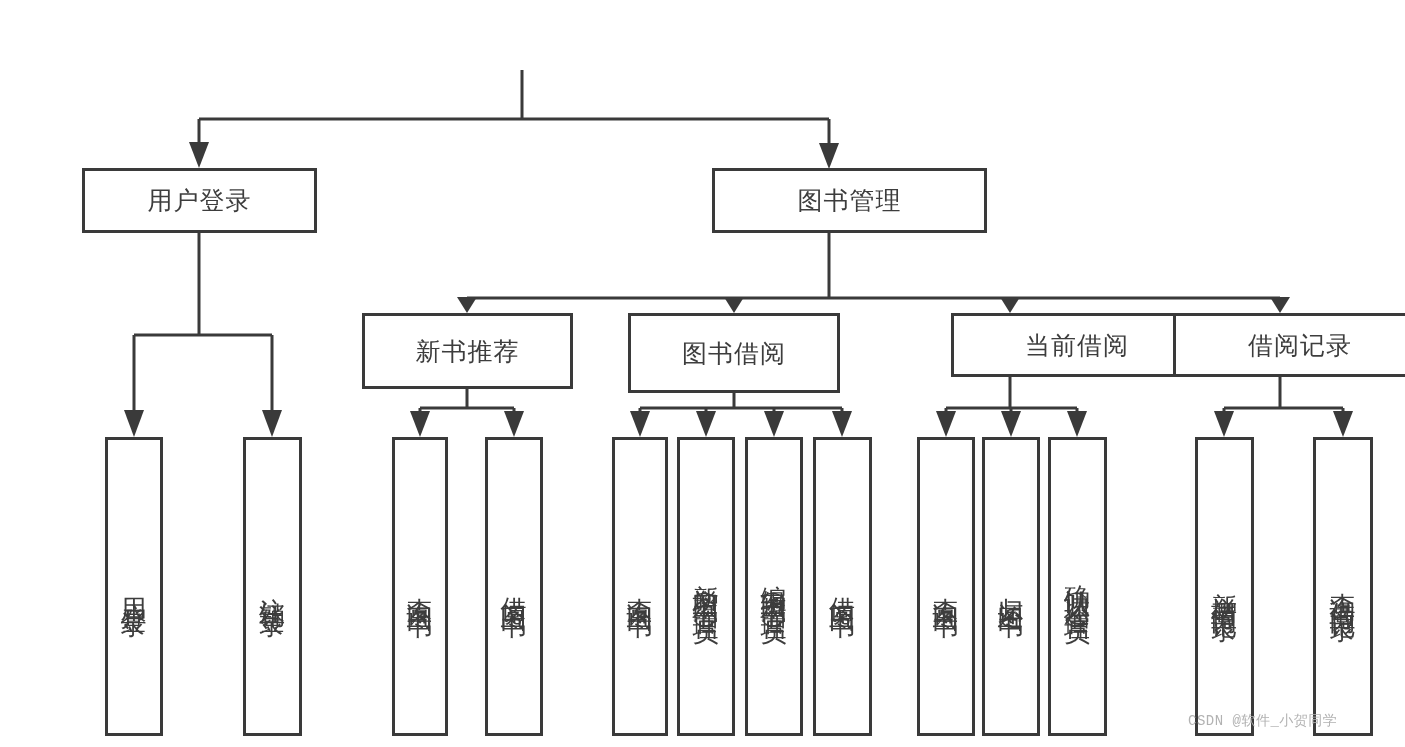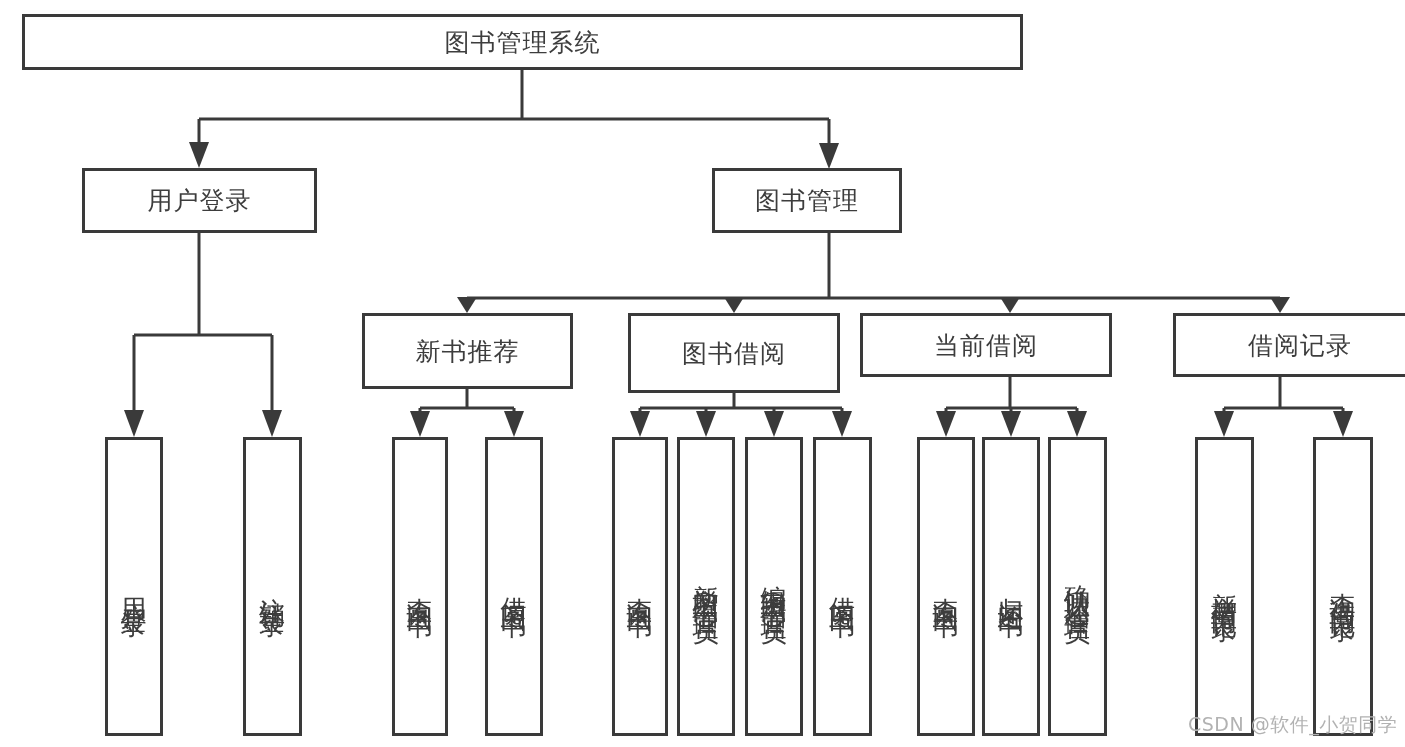--- a/index.html
+++ b/index.html
@@ -46,25 +46,26 @@
     writing-mode: vertical-rl;
     text-orientation: mixed;
     letter-spacing: 5px;
     line-height: 1;
   }
   #watermark {
     position: absolute;
     top: 712px;
     left: 1188px;
     width: 206px;
-    font-size: 19px;
+    font-size: 14px;
     color: #b2b2b2;
     white-space: nowrap;
     z-index: 5;
     letter-spacing: 0.5px;
+    font-family: Liberation Mono, monospace;
   }
 </style>
 </head>
 <body>
 
 <div id="stage">
 
   <svg id="connectors" viewBox="0 0 1405 747" xmlns="http://www.w3.org/2000/svg">
     <g stroke="#3a3a3a" stroke-width="3" fill="none">
 
@@ -105,28 +106,27 @@
 
       <polygon points="936,411 956,411 946,437"></polygon>
       <polygon points="1001,411 1021,411 1011,437"></polygon>
       <polygon points="1067,411 1087,411 1077,437"></polygon>
 
       <polygon points="1214,411 1234,411 1224,437"></polygon>
       <polygon points="1333,411 1353,411 1343,437"></polygon>
     </g>
   </svg>
 
-  <div class="node h" style="left:22px; top:14px; width:1001px; height:56px;">图书管理系统</div>
 
   <div class="node h" style="left:82px; top:168px; width:235px; height:65px;">用户登录</div>
-  <div class="node h" style="left:712px; top:168px; width:190px; height:65px;">图书管理</div>
+  <div class="node h" style="left:712px; top:168px; width:275px; height:65px;">图书管理</div>
 
   <div class="node h" style="left:362px; top:313px; width:211px; height:76px;">新书推荐</div>
   <div class="node h" style="left:628px; top:313px; width:212px; height:80px;">图书借阅</div>
-  <div class="node h" style="left:860px; top:313px; width:252px; height:64px;">当前借阅</div>
+  <div class="node h" style="left:951px; top:313px; width:252px; height:64px;">当前借阅</div>
   <div class="node h" style="left:1173px; top:313px; width:254px; height:64px;">借阅记录</div>
 
   <div class="node leaf" style="left:105px; top:437px; width:58px; height:299px;">
     <span class="vtext">用户登录</span>
   </div>
   <div class="node leaf" style="left:243px; top:437px; width:59px; height:299px;">
     <span class="vtext">注销登录</span>
   </div>
 
   <div class="node leaf" style="left:392px; top:437px; width:56px; height:299px;">

